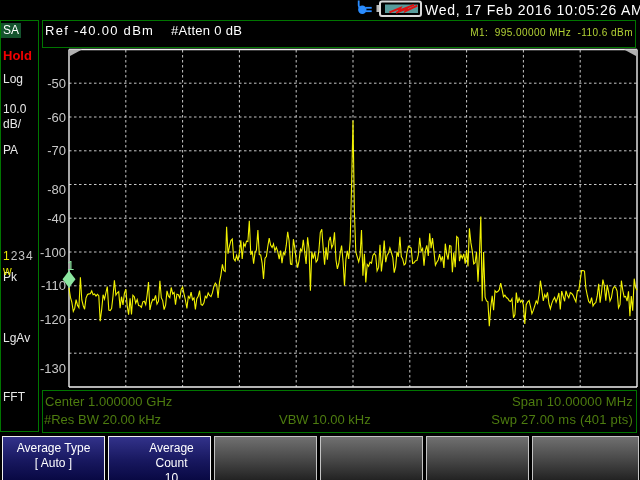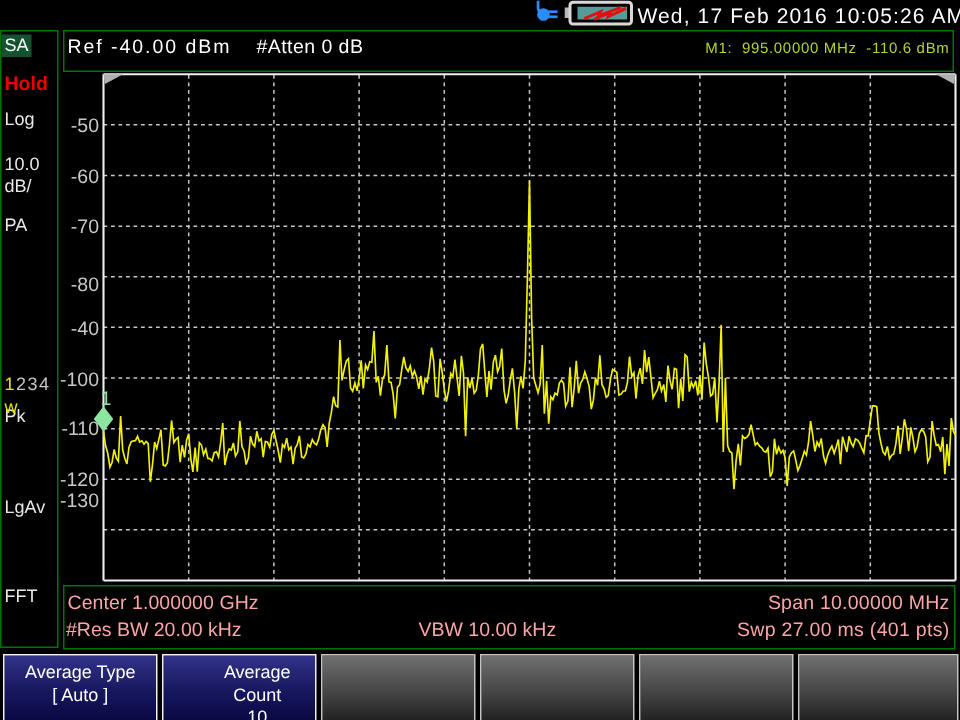--- a/index.html
+++ b/index.html
@@ -25,21 +25,21 @@
 
 
 #plot { position:absolute; left:0; top:0; width:640px; height:480px; }
 
 
 .ylab { position:absolute; left:0; width:66px; text-align:right; color:#c8c8c8;
   font-size:13px; }
 
 
 #bbar { position:absolute; left:42px; top:390px; width:595px; height:43px;
-  border:1px solid #007500; background:#000; color:#fca5a5; font-size:13px; }
+  border:1px solid #007500; background:#000; color:#4d7c0f; font-size:13px; }
 
 
 .btn { position:absolute; top:436px; height:56px; width:103px; }
 .nav { background:linear-gradient(#32328a,#17175e 45%,#000034);
   border:1px solid #f0f0f0; color:#fff; font-size:12px; text-align:center;
   padding-top:4px; line-height:15px; }
 .gry { background:linear-gradient(#707070,#454545 45%,#0e0e0e);
   border:1px solid #c4c4c4; }
 
 #wm { position:absolute; left:438px; top:447px; width:202px; height:33px;
@@ -125,21 +125,21 @@
 
   <div class="ylab-wrap">
 <div class="ylab" style="top:75.8px">-50</div>
 <div class="ylab" style="top:109.5px">-60</div>
 <div class="ylab" style="top:143.2px">-70</div>
 <div class="ylab" style="top:182px">-80</div>
 <div class="ylab" style="top:210.8px">-40</div>
 <div class="ylab" style="top:244.5px">-100</div>
 <div class="ylab" style="top:278.2px">-110</div>
 <div class="ylab" style="top:312.0px">-120</div>
-<div class="ylab" style="top:326px">-130</div>
+<div class="ylab" style="top:361px">-130</div>
   </div>
 
   <div id="bbar">
     <div class="t" style="left:2px; top:3px; letter-spacing:0.05px;">Center 1.000000 GHz</div>
     <div class="t" style="left:1px; top:21px; letter-spacing:0px;">#Res BW 20.00 kHz</div>
     <div class="t" style="left:236px; top:21px; letter-spacing:0px;">VBW 10.00 kHz</div>
     <div class="t" style="right:3px; top:3px; letter-spacing:0.15px;">Span 10.00000 MHz</div>
     <div class="t" style="right:3px; top:21px; letter-spacing:0.2px;">Swp 27.00 ms (401 pts)</div>
   </div>
 

